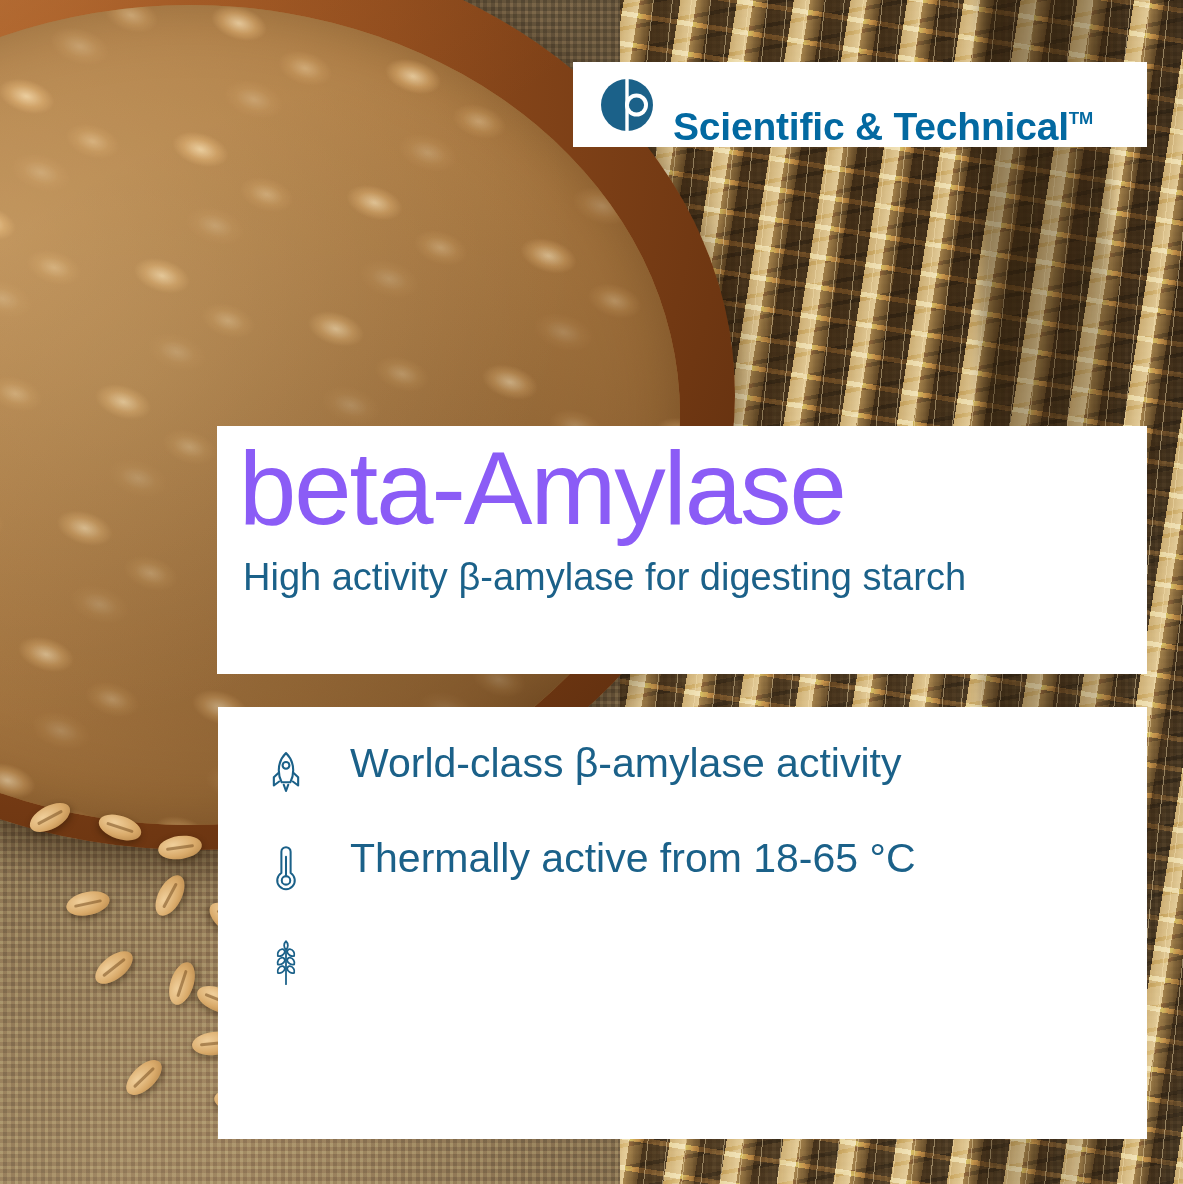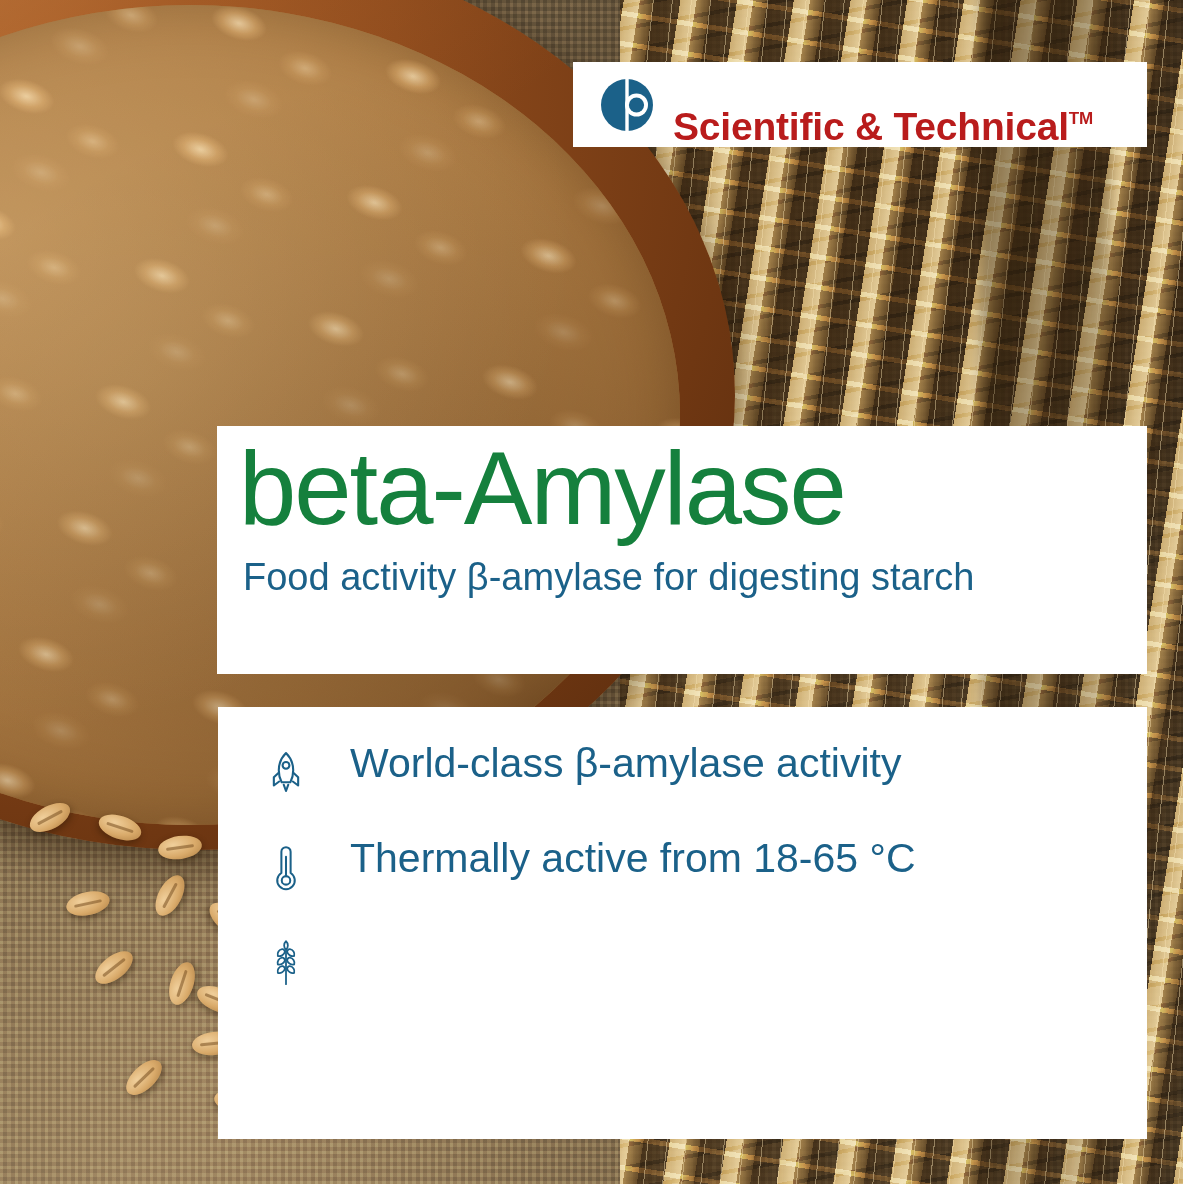--- a/index.html
+++ b/index.html
@@ -147,31 +147,31 @@
 
   
   .panel{position:absolute;background:#ffffff;}
 
   #logo-panel{
     left:573px;top:62px;width:574px;height:85px;
     display:flex;align-items:center;gap:18px;padding-left:26px;box-sizing:border-box;
   }
   .logo-mark{width:56px;height:56px;flex:0 0 auto;}
   .logo-text{
-    font-size:39px;font-weight:700;letter-spacing:-.2px;color:#b91c1c;
+    font-size:39px;font-weight:700;letter-spacing:-.2px;color:#0369a1;
     white-space:nowrap;display:flex;align-items:flex-start;margin-top:44px;
   }
   .logo-text .tm{font-size:17px;font-weight:700;line-height:1;margin-top:5px;}
 
   #title-panel{
     left:217px;top:426px;width:930px;height:248px;
     box-sizing:border-box;padding:10px 28px 0 22px;
   }
   #product-title{
-    color:#15803d;font-size:103px;font-weight:400;line-height:1.02;
+    color:#8b5cf6;font-size:103px;font-weight:400;line-height:1.02;
     letter-spacing:-2px;margin:0;white-space:nowrap;
   }
   #product-subtitle{
     color:#1b6189;font-size:38px;font-weight:400;line-height:1.2;
     margin:14px 0 0 4px;white-space:nowrap;
   }
 
   #features-panel{
     left:218px;top:707px;width:929px;height:432px;
     box-sizing:border-box;padding:36px 0 0 0;
@@ -232,21 +232,21 @@
       </svg>
     </span>
     <span class="logo-text">
       <span>Scientific &amp; Technical</span>
         <span class="tm">TM</span>
     </span>
   </div>
 
   <div class="panel" id="title-panel">
     <h1 id="product-title">beta-Amylase</h1>
-    <div id="product-subtitle">Food activity β-amylase for digesting starch</div>
+    <div id="product-subtitle">High activity β-amylase for digesting starch</div>
   </div>
 
   <div class="panel" id="features-panel">
 
     <div class="feature">
       <span class="feature-icon">
         <svg viewBox="0 0 40 46" width="38" height="44" fill="none" stroke="#1b6189" stroke-width="2.2" stroke-linecap="round" stroke-linejoin="round">
           <path d="M20 3c5.2 5.2 7.6 11.6 7.6 18.2 0 5.4-1.6 10-3 12.6h-9.2c-1.4-2.6-3-7.2-3-12.6C12.4 14.6 14.8 8.2 20 3z"></path>
           <circle cx="20" cy="16" r="3.6"></circle>
           <path d="M12.6 23.4 7.2 28.6v8.6l5.6-4.2"></path>

